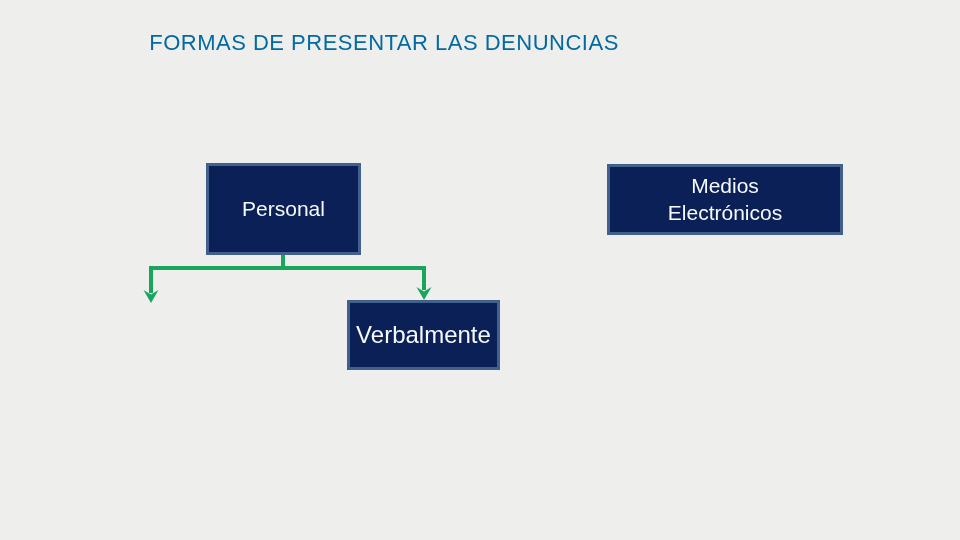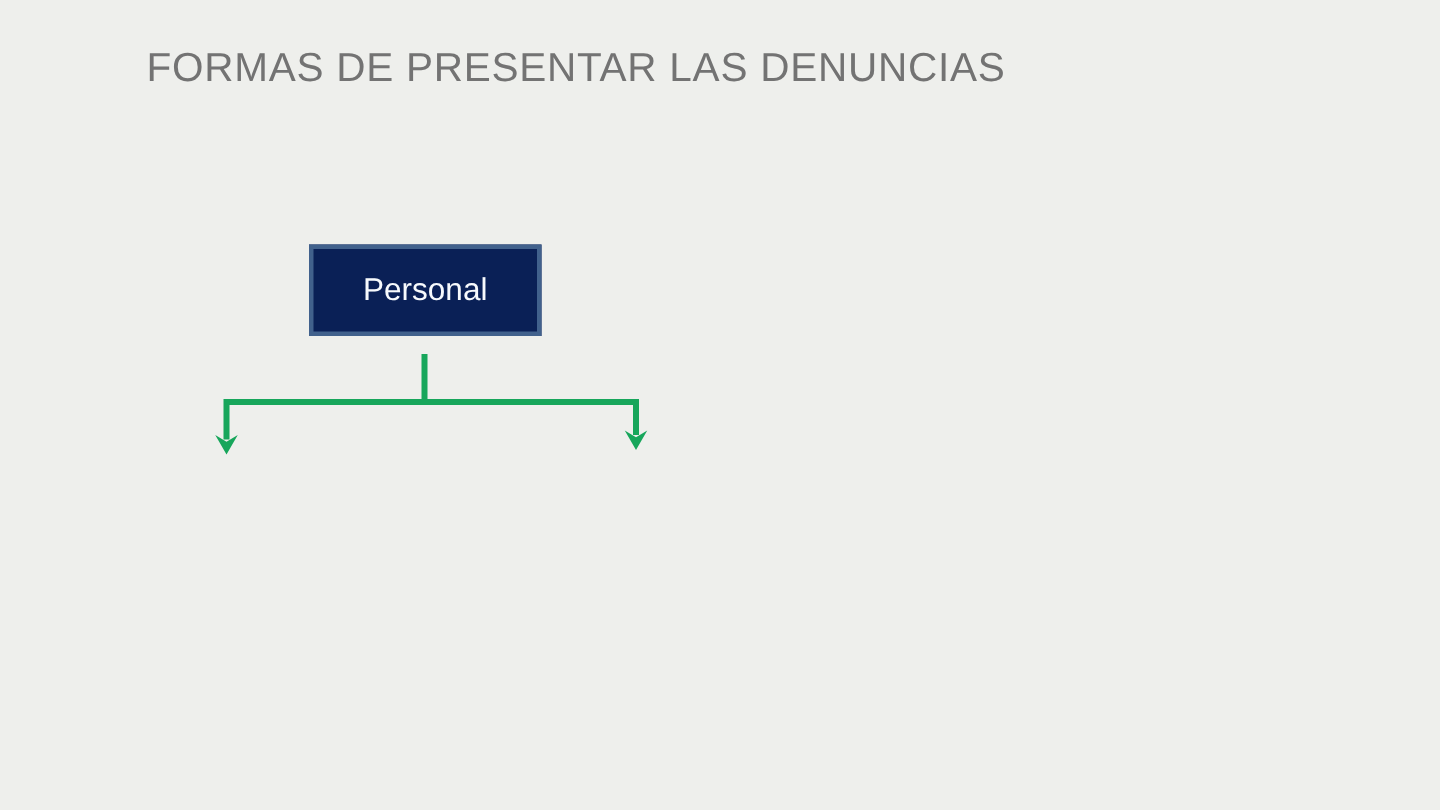--- a/index.html
+++ b/index.html
@@ -13,40 +13,40 @@
     height: 540px;
     background: #eeefec;
     overflow: hidden;
   }
   .slide-title {
     position: absolute;
     top: 30px;
     left: 0;
     width: 768px;
     text-align: center;
-    font-size: 27px;
+    font-size: 22px;
     font-weight: 400;
     letter-spacing: 0.5px;
-    color: #737373;
+    color: #0369a1;
   }
   .node {
     position: absolute;
     background: #0a2056;
     border: 3px solid #41618c;
     color: #f7fafd;
     display: flex;
     align-items: center;
     justify-content: center;
     text-align: center;
     box-sizing: border-box;
     white-space: pre-line;
   }
   .node-personal {
     left: 206px; top: 163px;
-    width: 155px; height: 61px;
+    width: 155px; height: 92px;
     font-size: 21px;
     text-align: center;
   }
   .node-medios {
     left: 607px; top: 164px;
     width: 236px; height: 71px;
     font-size: 21px;
     line-height: 1.25;
   }
   .node-comunicacion {
@@ -80,16 +80,19 @@
 
     <path d="M151 293 L151 268 L424 268 L424 290" stroke="#17a65b" stroke-width="4" fill="none" stroke-linejoin="miter"></path>
 
     <polygon points="143.5,290 151,303 158.5,290 151,294.5" fill="#17a65b"></polygon>
 
     <polygon points="416.5,287 424,300 431.5,287 424,291.5" fill="#17a65b"></polygon>
   </svg>
 
   <div class="node node-personal">Personal</div>
 
+  <div class="node node-medios">Medios
+Electrónicos</div>
 
 
+  <div class="node node-verbalmente">Verbalmente</div>
 
 </div>
 
 </body></html>

